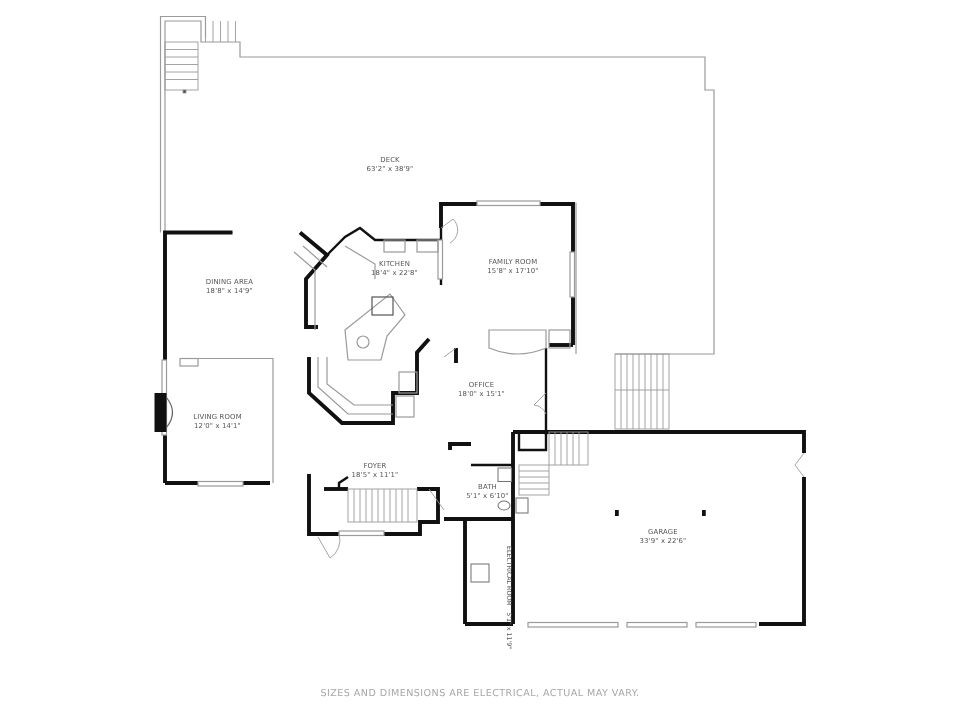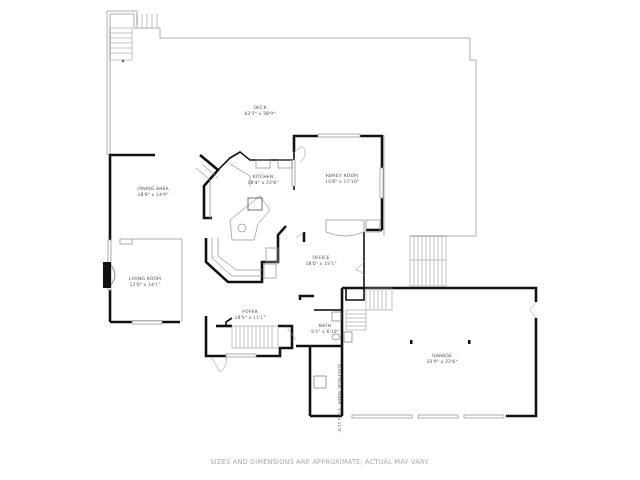--- a/index.html
+++ b/index.html
@@ -206,13 +206,13 @@
 </div>
 <div class="lbl" style="left:442px;top:353px;">
   <span>GARAGE</span>
   <span>33'9" x 22'6"</span>
 </div>
 <div class="vlbl" style="left:342px;top:364px;">
   <span style="margin-right: 3px;">ELECTRICAL ROOM</span>
   <span style="margin-right: 3px;">5'1" x 11'9"</span>
 </div>
 
-<div class="footer">SIZES AND DIMENSIONS ARE APPROXIMATE, ACTUAL MAY VARY.</div>
+<div class="footer">SIZES AND DIMENSIONS ARE ELECTRICAL, ACTUAL MAY VARY.</div>
 
 </body></html>

